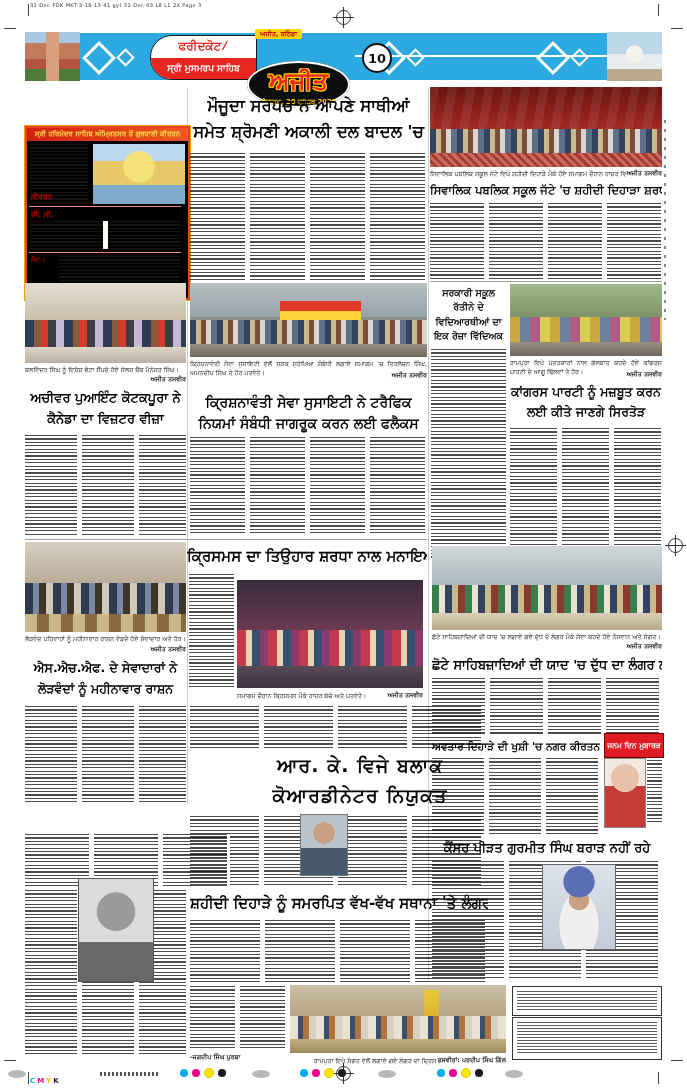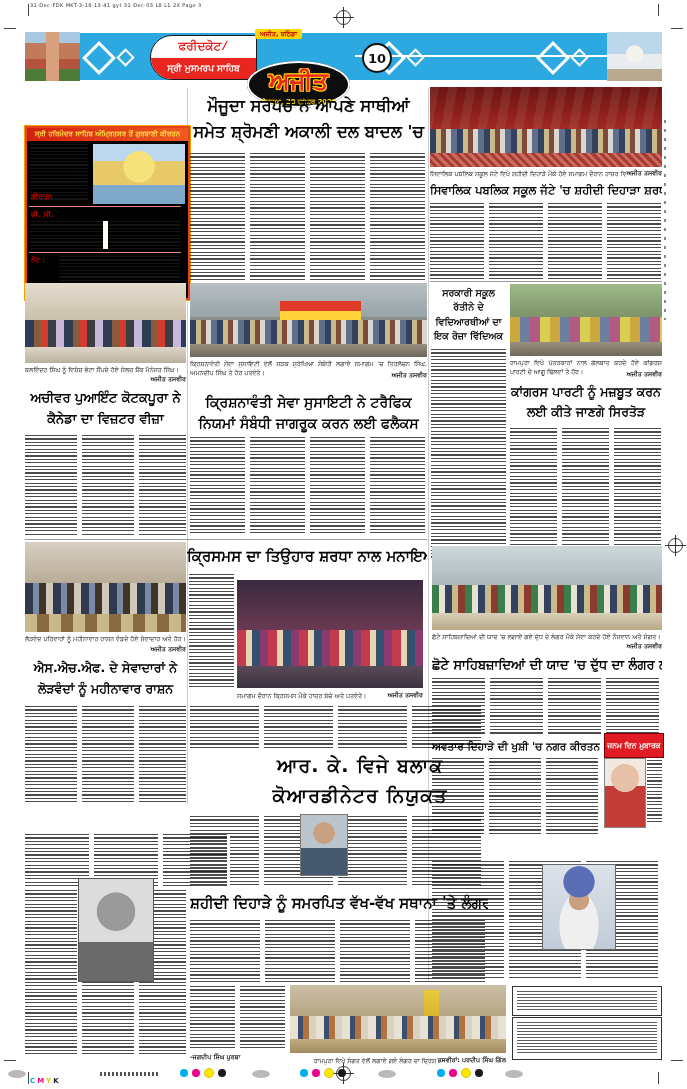--- a/index.html
+++ b/index.html
@@ -192,20 +192,21 @@
   <div class="sim" style="left:432px;top:678px;width:230px;height:56px;background-image:repeating-linear-gradient(90deg,transparent 0 53px,#fff 53px 58px),repeating-linear-gradient(180deg,rgba(25,25,25,.78) 0 1.2px,transparent 1.2px 3.4px);"></div>
 
   <div class="hl" style="left:432px;top:736px;width:168px;height:20px;font-size:10.5px;line-height:20px;white-space:nowrap;">ਅਵਤਾਰ ਦਿਹਾੜੇ ਦੀ ਖੁਸ਼ੀ 'ਚ ਨਗਰ ਕੀਰਤਨ ਭਲਕੇ</div>
   <div class="abs" style="left:604px;top:733px;width:58px;height:23px;background:#E01B24;border:1px solid #7a0008;display:flex;align-items:center;justify-content:center;overflow:hidden;">
     <span style="color:#fff;font-size:7.5px;font-weight:700;white-space:nowrap;">ਜਨਮ ਦਿਨ ਮੁਬਾਰਕ</span>
   </div>
   <div class="photo" style="left:604px;top:758px;width:40px;height:68px;background:radial-gradient(circle at 50% 28%,#e8c2a8 0 26%,transparent 27%),linear-gradient(180deg,#f2e8e0 0 40%,#C43C38 40% 100%);border:1px solid #888;"></div>
   <div class="sim" style="left:647px;top:760px;width:15px;height:64px;"></div>
   <div class="sim" style="left:432px;top:758px;width:168px;height:76px;background-image:repeating-linear-gradient(90deg,transparent 0 52px,#fff 52px 57px),repeating-linear-gradient(180deg,rgba(25,25,25,.78) 0 1.2px,transparent 1.2px 3.4px);"></div>
 
+  <div class="hl" style="left:432px;top:838px;width:230px;height:20px;font-size:13px;line-height:20px;white-space:nowrap;">ਕੈਂਸਰ ਪੀੜਤ ਗੁਰਮੀਤ ਸਿੰਘ ਬਰਾੜ ਨਹੀਂ ਰਹੇ</div>
   <div class="sim" style="left:432px;top:861px;width:230px;height:119px;background-image:repeating-linear-gradient(90deg,transparent 0 72px,#fff 72px 77px),repeating-linear-gradient(180deg,rgba(25,25,25,.78) 0 1.2px,transparent 1.2px 3.4px);"></div>
   <div class="photo" style="left:542px;top:864px;width:72px;height:84px;background:radial-gradient(circle at 50% 20%,#5a6db5 0 20%,transparent 21%),radial-gradient(circle at 50% 42%,#caa083 0 16%,transparent 17%),radial-gradient(ellipse at 50% 72%,#efefef 0 38%,transparent 39%),linear-gradient(180deg,#dce2ea,#c2ccd8);border:1px solid #666;"></div>
 
   <div class="boxline" style="left:512px;top:986px;width:148px;height:28px;">
     <div class="sim" style="left:4px;top:4px;right:4px;bottom:4px;background-image:repeating-linear-gradient(180deg,rgba(25,25,25,.7) 0 1px,transparent 1px 3px);"></div>
   </div>
   <div class="boxline" style="left:512px;top:1017px;width:148px;height:41px;">
     <div class="sim" style="left:4px;top:4px;right:4px;bottom:4px;background-image:repeating-linear-gradient(180deg,rgba(25,25,25,.7) 0 1px,transparent 1px 3px);"></div>
   </div>
 

